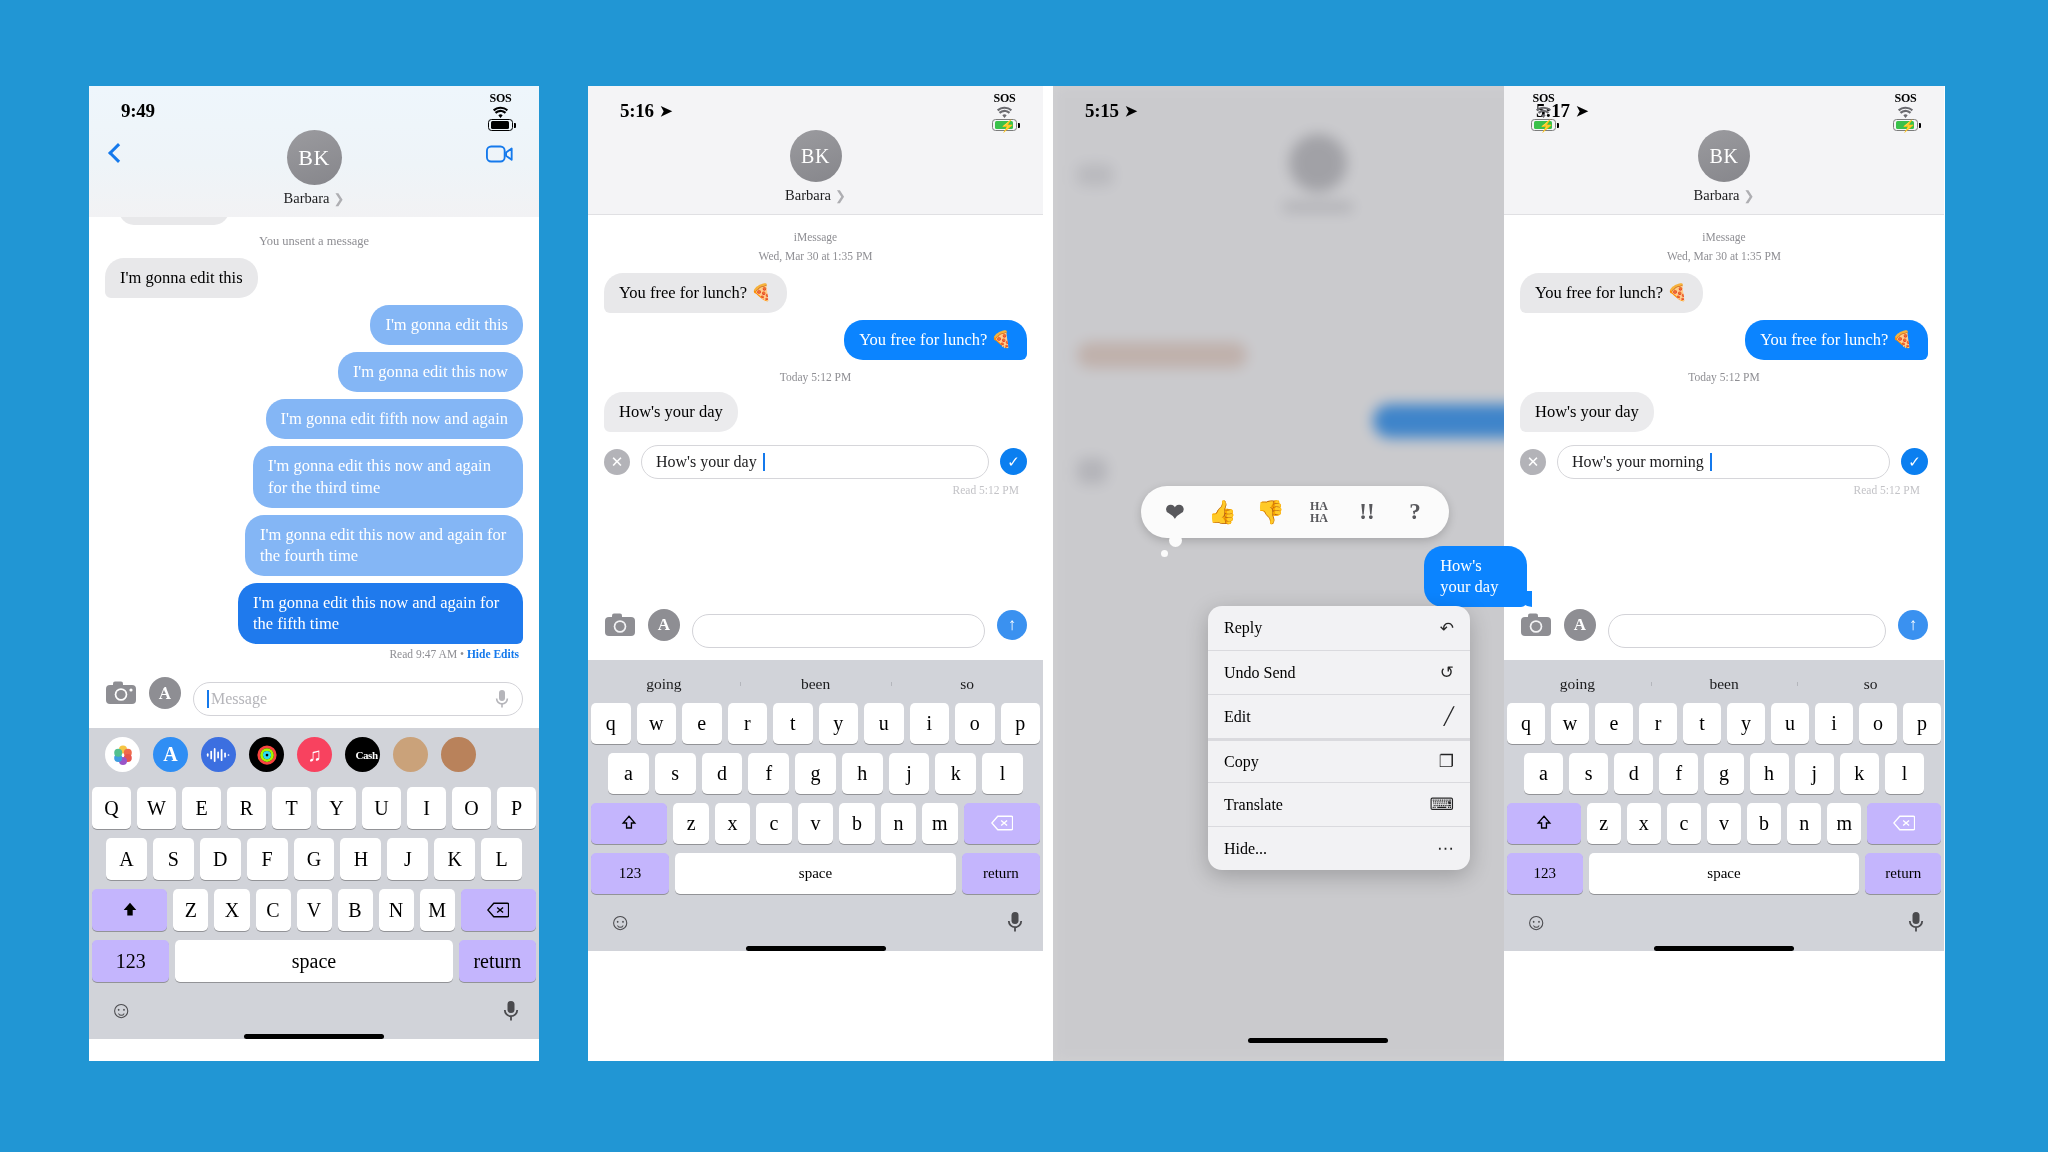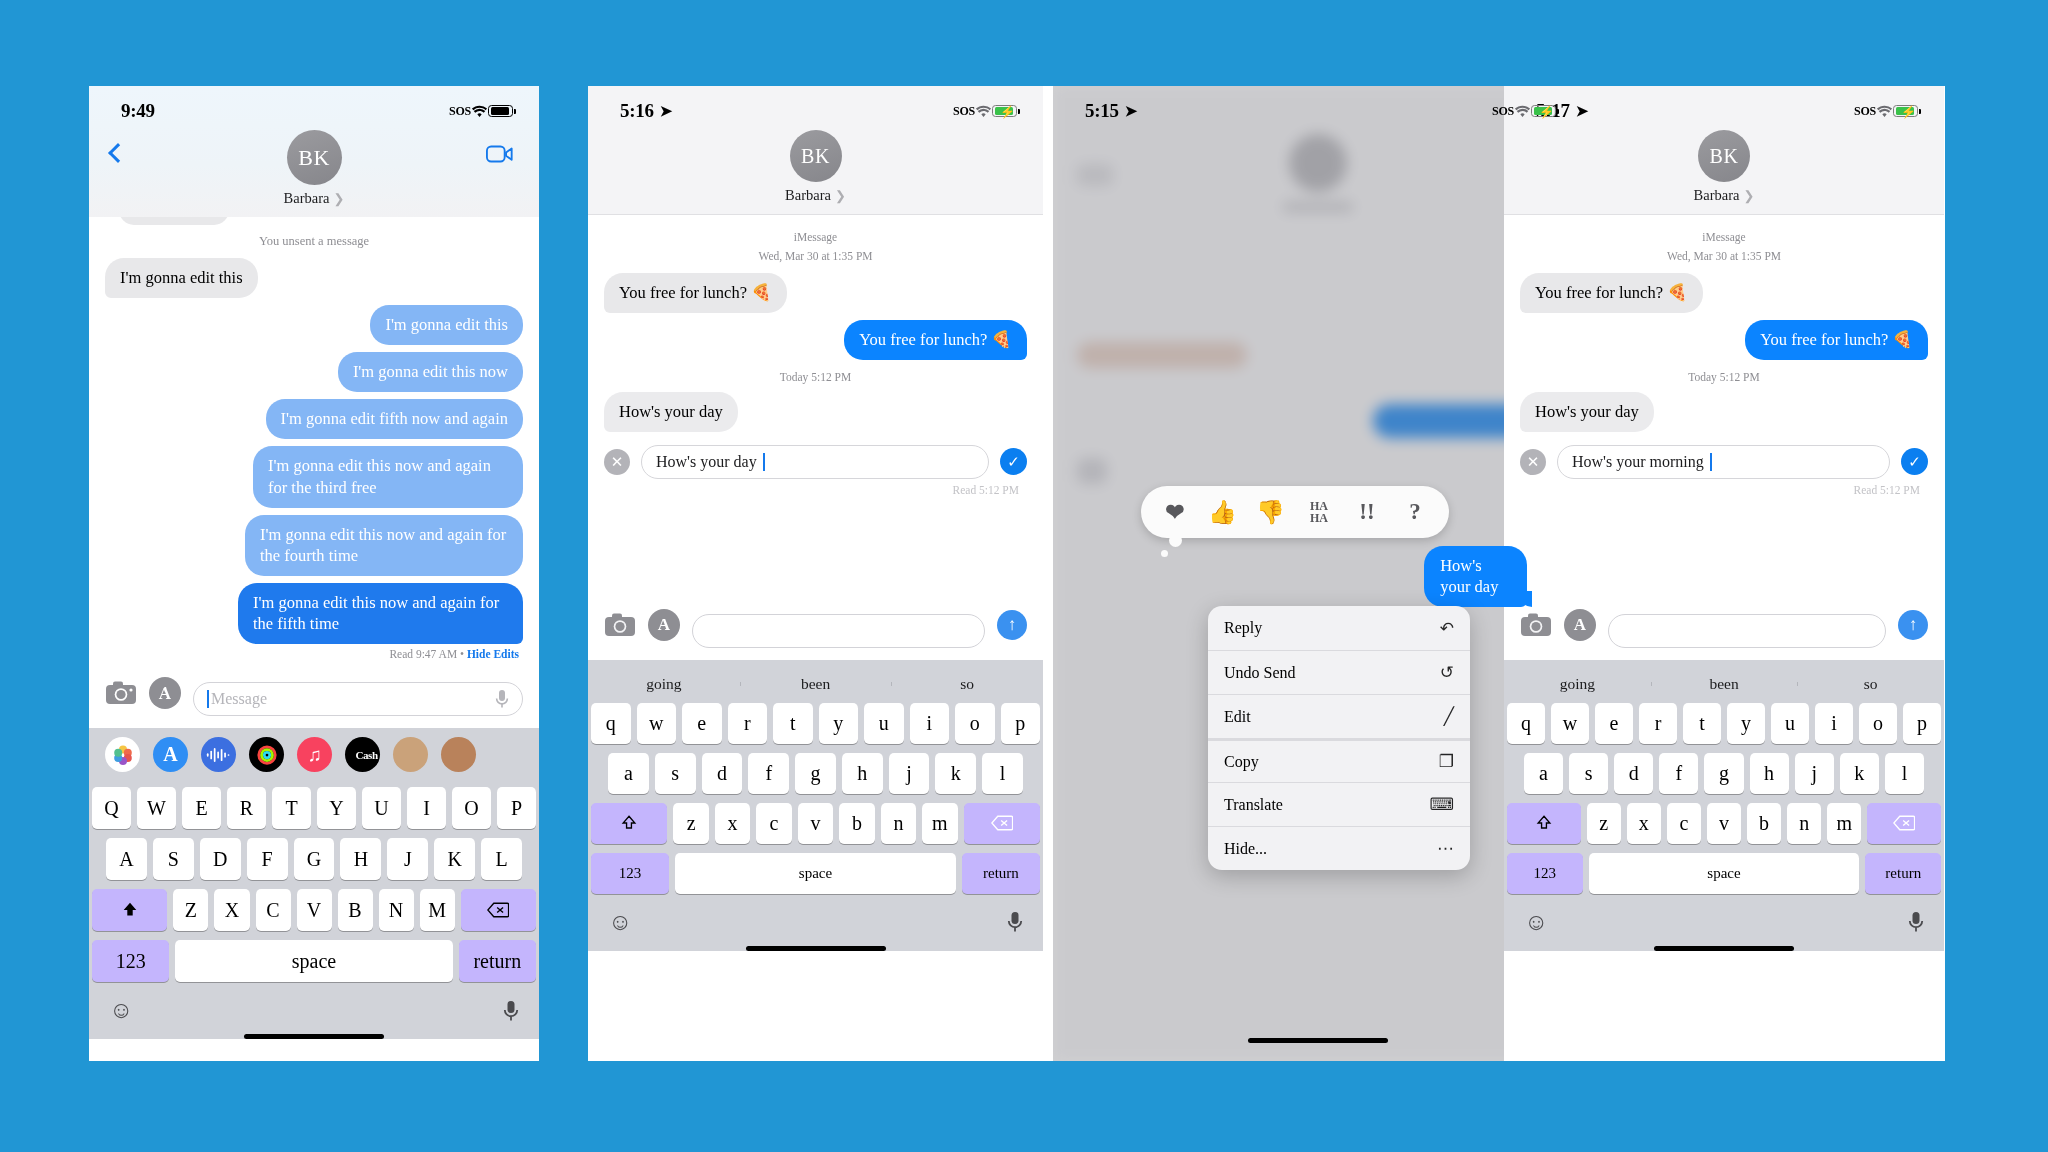--- a/index.html
+++ b/index.html
@@ -27,21 +27,21 @@
   
   .statusbar {
     height: 44px; display: flex; align-items: center;
     padding: 6px 26px 0 32px; font-weight: bold;
     font-size: 19px; color: #000; position: relative;
   }
   .statusbar .time { letter-spacing: -0.3px; }
   .statusbar .loc { margin-left: 6px; font-size: 15px; }
   .statusbar .right {
     margin-left: auto; display: flex; align-items: center; 
-    font-size: 12px; font-weight: bold;
+    font-size: 12px; font-weight: bold; flex-direction: column;
   }
   .sos { font-size: 12px; letter-spacing: -.2px; }
   .wifi-ic { width: 17px; height: 13px; display:block; }
   .batt {
     width: 25px; height: 12px; border: 1.6px solid #000; border-radius: 3.5px;
     position: relative; display:flex; align-items:center;
   }
   .batt::after {
     content:''; position:absolute; right:-4px; top:3.2px;
     width:2px; height:5px; background:#000; border-radius:0 1px 1px 0;
@@ -221,21 +221,21 @@
       <div class="row out">
         <div class="bub out">I'm gonna edit this</div>
       </div>
       <div class="row out">
         <div class="bub out">I'm gonna edit this now</div>
       </div>
       <div class="row out">
         <div class="bub out">I'm gonna edit fifth now and again</div>
       </div>
       <div class="row out">
-        <div class="bub out" style="max-width:270px;">I'm gonna edit this now and again for the third free</div>
+        <div class="bub out" style="max-width:270px;">I'm gonna edit this now and again for the third time</div>
       </div>
       <div class="row out">
         <div class="bub out" style="max-width:278px;">I'm gonna edit this now and again for the fourth time</div>
       </div>
       <div class="row out" style="margin-bottom:3px;">
         <div class="bub out last" style="max-width:285px;">I'm gonna edit this now and again for the fifth time</div>
       </div>
       <div class="readline">
         <span>Read 9:47 AM</span>
         <span>•</span>

